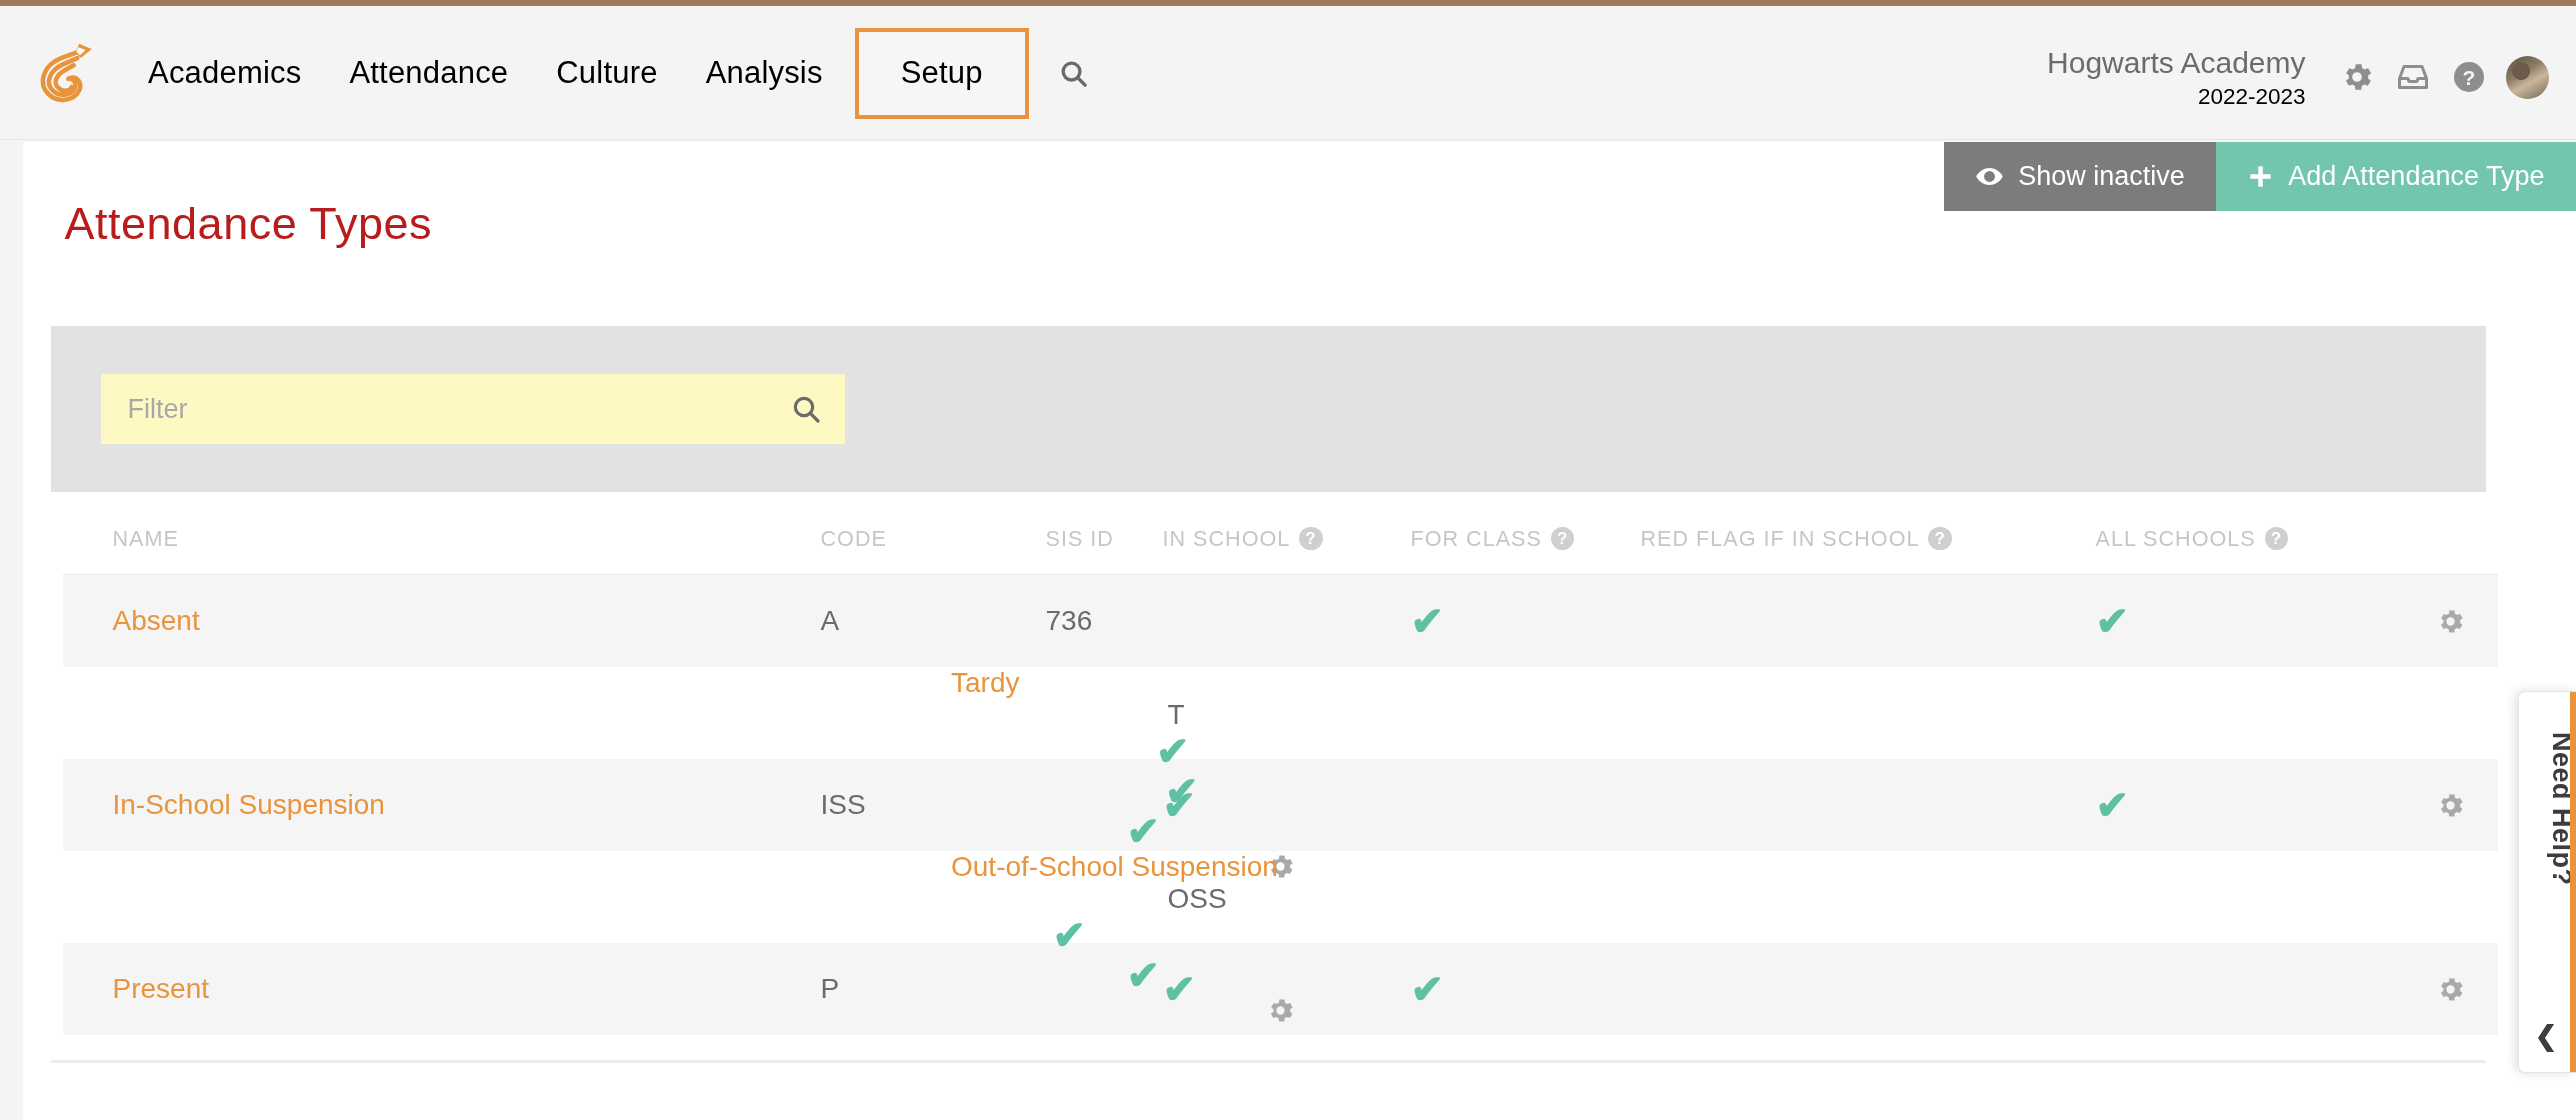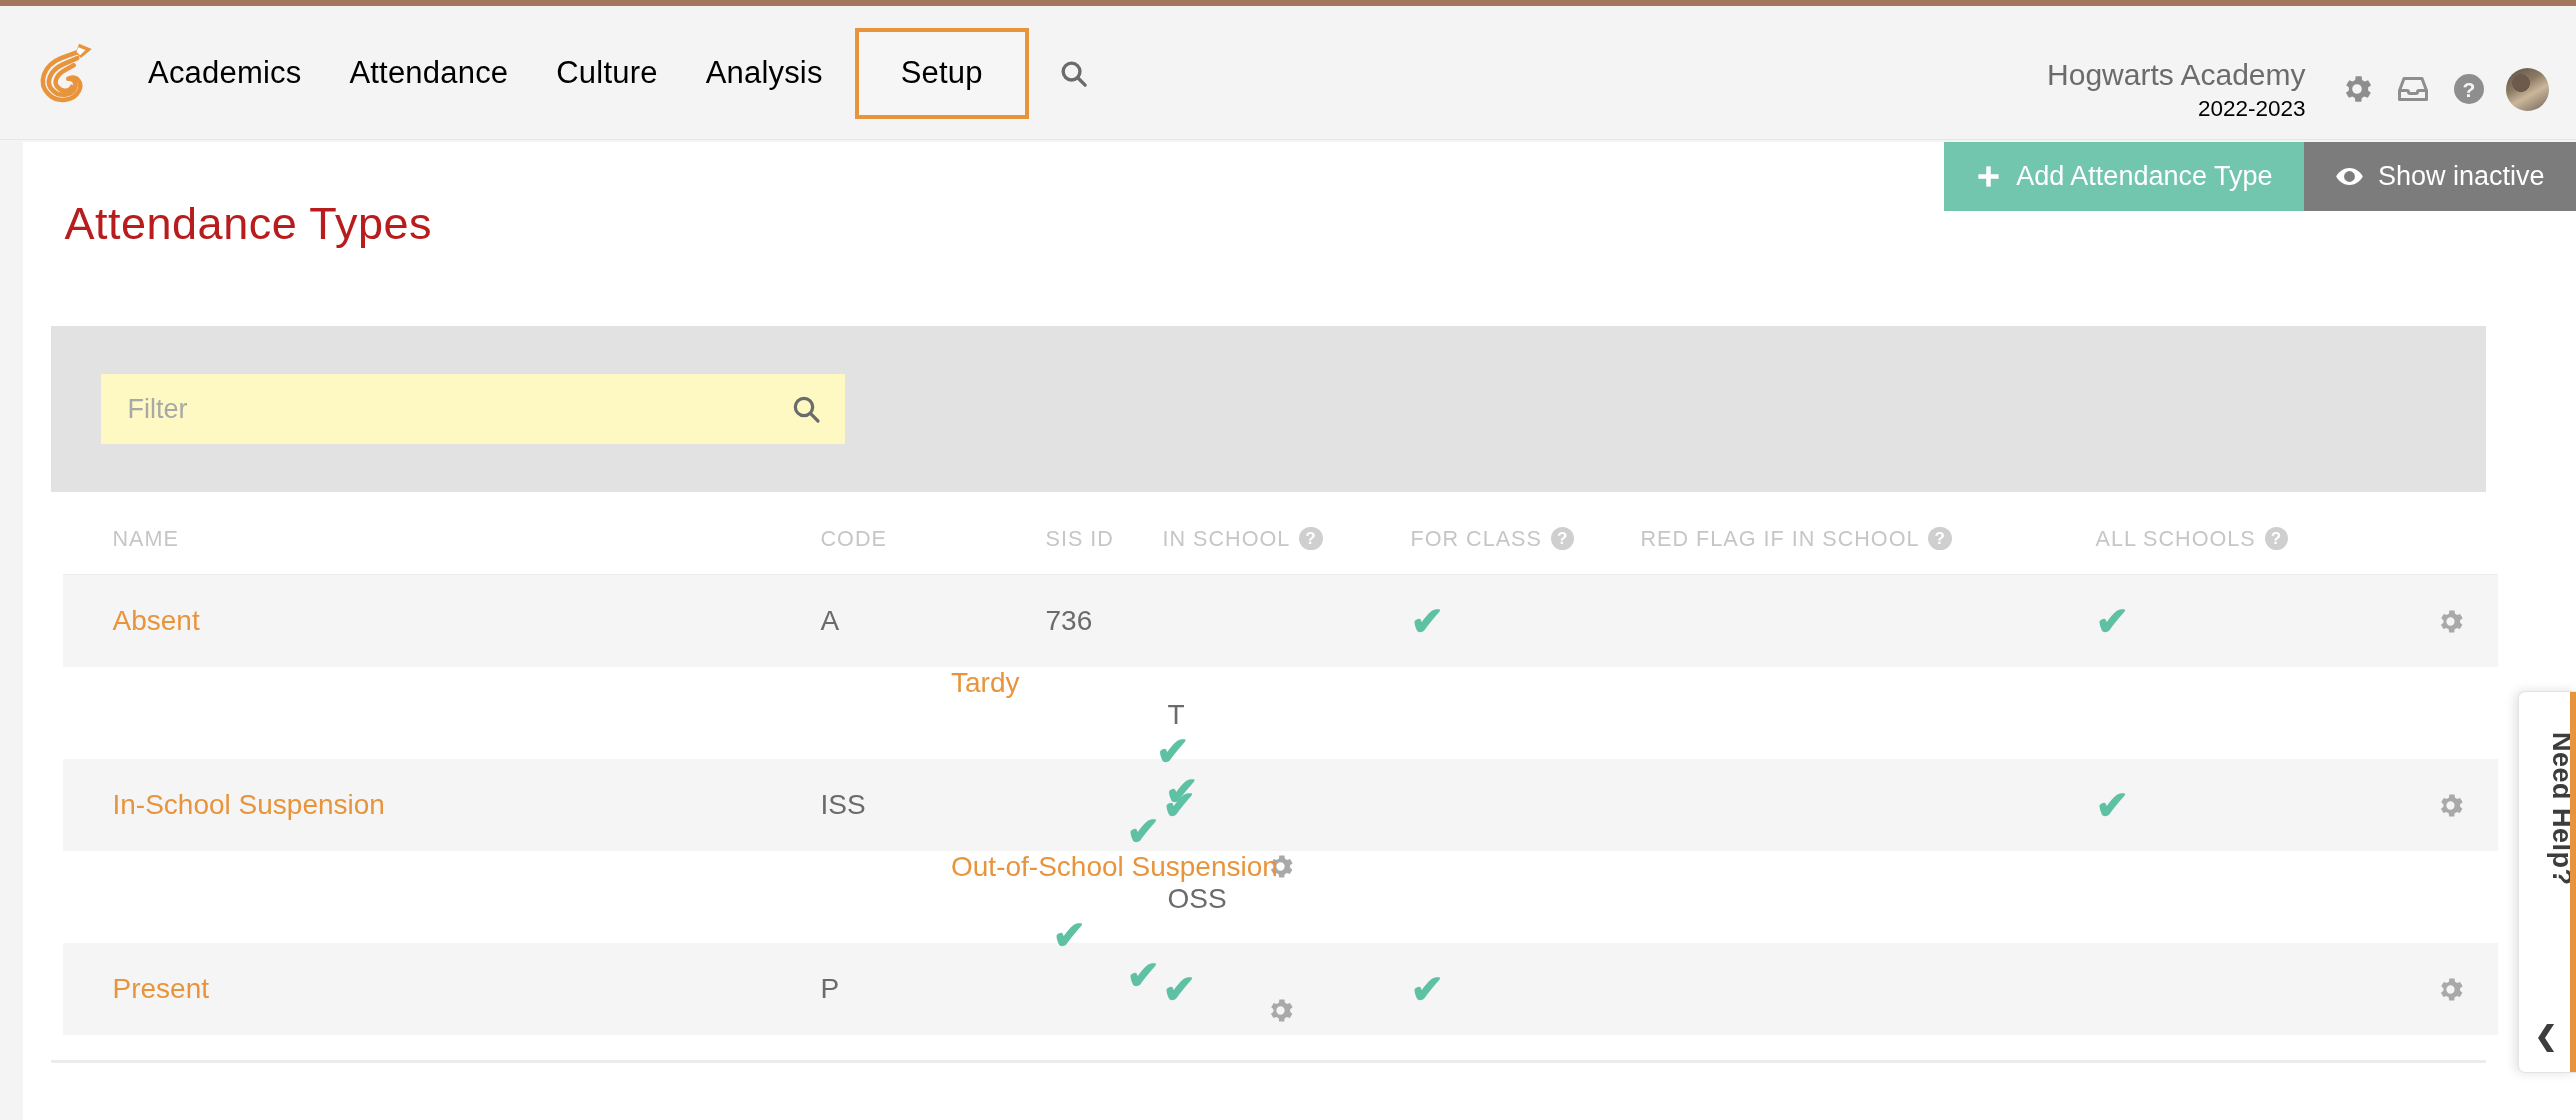--- a/index.html
+++ b/index.html
@@ -72,21 +72,21 @@
     display: flex;
     align-items: center;
     cursor: pointer;
   }
   .nav-search svg { display: block; }
 
   
   .header-right {
     position: absolute;
     right: 27px;
-    top: 16px;
+    top: 4px;
     height: 134px;
     display: flex;
     align-items: center;
     gap: 0;
   }
   .school-block {
     text-align: right;
     margin-right: 23.5px;
     line-height: 1.25;
   }
@@ -398,37 +398,37 @@
         </svg>
       </div>
 
       <div class="avatar"></div>
     </div>
   </div>
 
   <div class="body-shell">
 
     <div class="actions">
+      <div class="btn btn-inactive">
+        <span>
+          <svg width="29" height="29" viewBox="0 0 24 24" fill="#ffffff">
+            <path d="M12 5C6.5 5 2.3 9.1 1 12c1.3 2.9 5.5 7 11 7s9.7-4.1 11-7c-1.3-2.9-5.5-7-11-7zm0 11.5A4.5 4.5 0 1 1 12 7.5a4.5 4.5 0 0 1 0 9z"></path>
+            <circle cx="12" cy="12" r="2.4" fill="#7c7c7c"></circle>
+          </svg>
+        </span>
+        <span>Show inactive</span>
+      </div>
       <div class="btn btn-add">
         <span>
           <svg width="27" height="27" viewBox="0 0 24 24" fill="#ffffff">
             <rect x="10" y="3" width="4" height="18"></rect>
               <rect x="3" y="10" width="18" height="4"></rect>
           </svg>
         </span>
         <span>Add Attendance Type</span>
-      </div>
-      <div class="btn btn-inactive">
-        <span>
-          <svg width="29" height="29" viewBox="0 0 24 24" fill="#ffffff">
-            <path d="M12 5C6.5 5 2.3 9.1 1 12c1.3 2.9 5.5 7 11 7s9.7-4.1 11-7c-1.3-2.9-5.5-7-11-7zm0 11.5A4.5 4.5 0 1 1 12 7.5a4.5 4.5 0 0 1 0 9z"></path>
-            <circle cx="12" cy="12" r="2.4" fill="#7c7c7c"></circle>
-          </svg>
-        </span>
-        <span>Show inactive</span>
       </div>
     </div>
 
     <div class="page-title">Attendance Types</div>
 
     <div class="filter-bar">
       <div class="filter-input-wrap">
         <input class="filter-input" type="text" placeholder="Filter" style="">
         <div class="filter-search-btn">
           <svg width="32" height="32" viewBox="0 0 24 24" fill="none" stroke="#6b6b6b" stroke-width="2.4">

